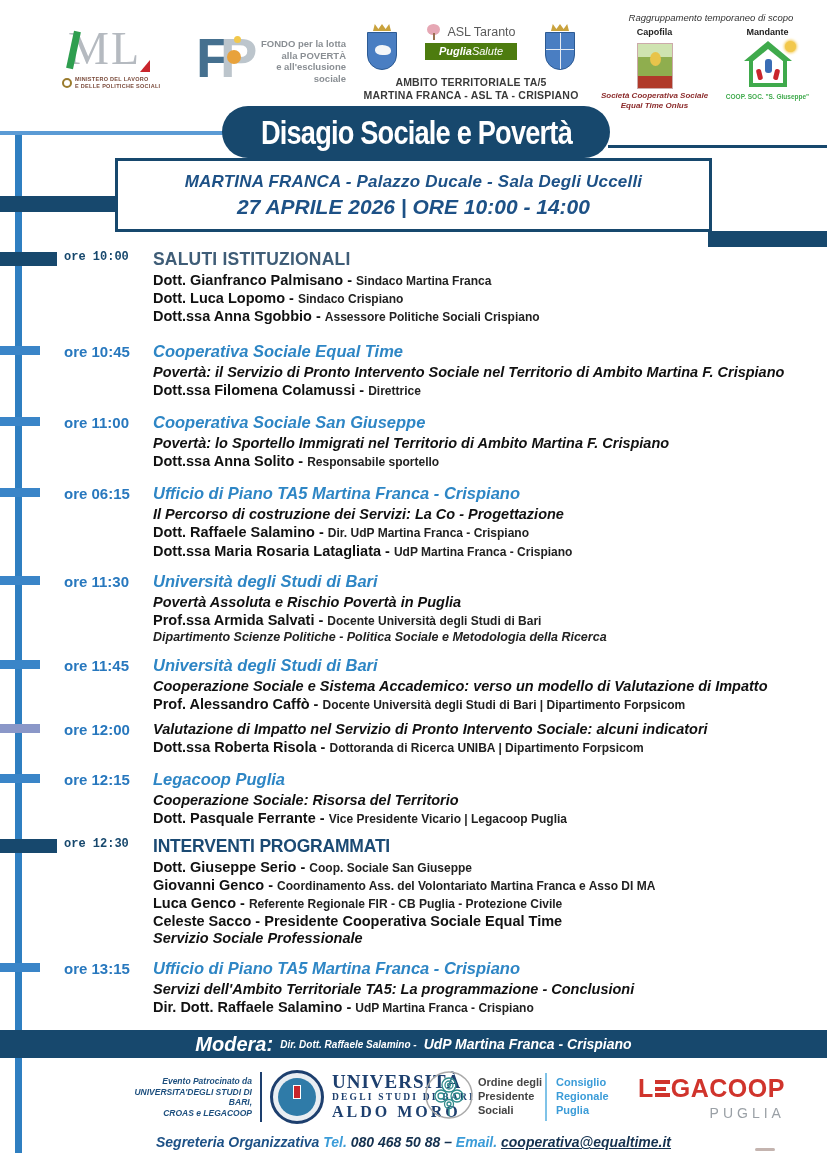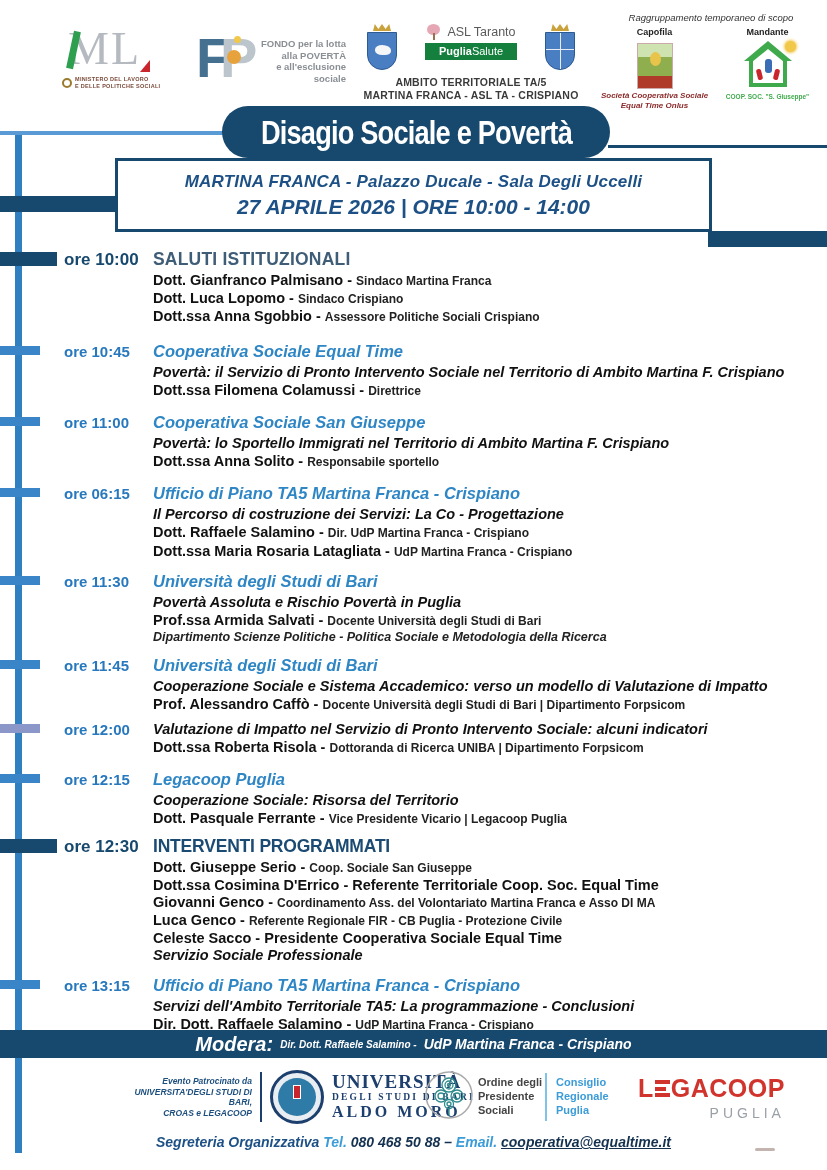--- a/index.html
+++ b/index.html
@@ -37,21 +37,21 @@
   .shield { width:30px; height:38px; margin:1px auto 0; background:#4a7ec2; border:1px solid #2c5a93; border-radius:0 0 15px 15px; position:relative; }
   .shield .horse { position:absolute; left:7px; top:12px; width:16px; height:10px; background:#f4f6f8; border-radius:50% 60% 40% 50%; }
   .shield .quarters { position:absolute; left:0; top:16px; width:100%; height:1px; background:#e8ecf2; }
   .shield .quarters2 { position:absolute; left:14px; top:0; width:1px; height:100%; background:#e8ecf2; }
   .asl-mid { width:128px; }
   .asl-line { display:flex; align-items:center; justify-content:center; gap:5px; }
   .asl-tree { width:16px; height:16px; position:relative; flex:none; }
   .asl-tree .crown-c { position:absolute; left:1px; top:0; width:13px; height:11px; border-radius:50%; background:#e6a7b4; }
   .asl-tree .trunk { position:absolute; left:7px; top:9px; width:2px; height:7px; background:#9a7050; }
   .asl-name { font-size:12.5px; color:#5a5a5a; }
-  .ps-badge { margin:3px auto 0; width:92px; height:17px; background:#15803d; color:#fff; font-size:11px; font-weight:bold; line-height:17px; }
+  .ps-badge { margin:3px auto 0; width:92px; height:17px; background:#4d7c0f; color:#fff; font-size:11px; font-weight:bold; font-style:italic; line-height:17px; }
   .ps-badge .lt { font-weight:normal; }
   .ambito-cap { margin-top:6px; font-size:10.5px; font-weight:bold; color:#3a3a3a; line-height:13px; letter-spacing:.2px; }
   .rts { left:598px; top:12px; width:226px; text-align:center; }
   .rts-title { font-size:9.5px; font-style:italic; color:#333; }
   .rts-cols { display:flex; justify-content:space-around; margin-top:4px; }
   .rts-col { width:108px; text-align:center; }
   .rts-role { font-size:9px; font-weight:bold; color:#222; }
   .et-logo { width:36px; height:46px; margin:6px auto 2px; position:relative; border:1px solid #caa; background:linear-gradient(#cfe3b0 0 30%, #8fae4e 30% 72%, #b03a2a 72% 100%); }
   .et-logo .sunc { position:absolute; left:12px; top:8px; width:11px; height:14px; border-radius:50%; background:#e8c44b; }
   .et-cap { font-size:8px; font-weight:bold; font-style:italic; color:#8b2a2a; line-height:9.5px; }
@@ -79,21 +79,21 @@
   .entry:nth-child(4) { margin-bottom:11px; }
   .entry:nth-child(5) { margin-bottom:11px; }
   .entry:nth-child(6) { margin-bottom:6px; }
   .entry:nth-child(8) { margin-bottom:9px; }
   .entry:nth-child(9) { margin-bottom:12px; }
   .marker { position:absolute; left:0; }
   .m-blue { top:4px; width:40px; height:9px; background:#3a85c8; }
   .m-muted { top:4px; width:40px; height:9px; background:#8a97c8; }
   .m-dark { top:2px; width:57px; height:14px; background:#17486d; }
   .time { position:absolute; left:64px; top:1px; font-weight:bold; color:#2878be; font-size:15px; white-space:nowrap; }
-  .time-em { color:#17486d; font-size:17px; top:0; }
+  .time-em { color:#17486d; font-size:12px; top:0;font-family:Liberation Mono, monospace; }
   .title { margin-bottom:3px; }
   .t-blue { color:#2e86c5; font-style:italic; font-weight:bold; font-size:16.5px; line-height:18px; }
   .t-caps-slate { color:#3f5d77; font-weight:bold; font-size:17.5px; line-height:19px; letter-spacing:.2px; }
   .t-caps-navy { color:#1b4a73; font-weight:bold; font-size:17.5px; line-height:19px; letter-spacing:-.2px; }
   .l-desc { color:#111; font-weight:bold; font-style:italic; font-size:14.5px; line-height:18px; }
   .entry-em .l-desc, .entry-em .l-speaker { line-height:17px; }
   .l-speaker { color:#111; font-weight:bold; font-size:14.5px; line-height:18px; }
   .sp-role { font-size:12px; color:#222; }
   .sp-role-big { font-size:14.5px; color:#111; }
   .l-sub { color:#222; font-weight:bold; font-style:italic; font-size:12.5px; line-height:15px; }
@@ -320,21 +320,20 @@
           <div class="l-desc">Cooperazione Sociale: Risorsa del Territorio</div>
           <div class="l-speaker"><span class="sp-name">Dott. Pasquale Ferrante</span><span> -  </span><span class="sp-role">Vice Presidente Vicario | Legacoop Puglia</span></div>
         </div>
       </div>
       <div class="entry entry-em">
         <span class="marker m-dark"></span>
         <div class="time time-em">ore 12:30</div>
         <div class="content">
           <div class="title t-caps-navy">INTERVENTI PROGRAMMATI</div>
           <div class="l-speaker"><span class="sp-name">Dott. Giuseppe Serio</span><span> -  </span><span class="sp-role">Coop. Sociale San Giuseppe</span></div>
-          <div class="l-speaker"><span class="sp-name">Dott.ssa Cosimina D'Errico</span><span> -  </span><span class="sp-role-big">Referente Territoriale Coop. Soc. Equal Time</span></div>
           <div class="l-speaker"><span class="sp-name">Giovanni Genco</span><span> -  </span><span class="sp-role">Coordinamento Ass. del Volontariato Martina Franca e Asso DI MA</span></div>
           <div class="l-speaker"><span class="sp-name">Luca Genco</span><span> -  </span><span class="sp-role">Referente Regionale FIR -  CB Puglia -  Protezione Civile</span></div>
           <div class="l-speaker"><span class="sp-name">Celeste Sacco</span><span> -  </span><span class="sp-role-big">Presidente Cooperativa Sociale Equal Time</span></div>
           <div class="l-desc">Servizio Sociale Professionale</div>
         </div>
       </div>
       <div class="entry">
         <span class="marker m-blue"></span>
         <div class="time">ore 13:15</div>
         <div class="content">

